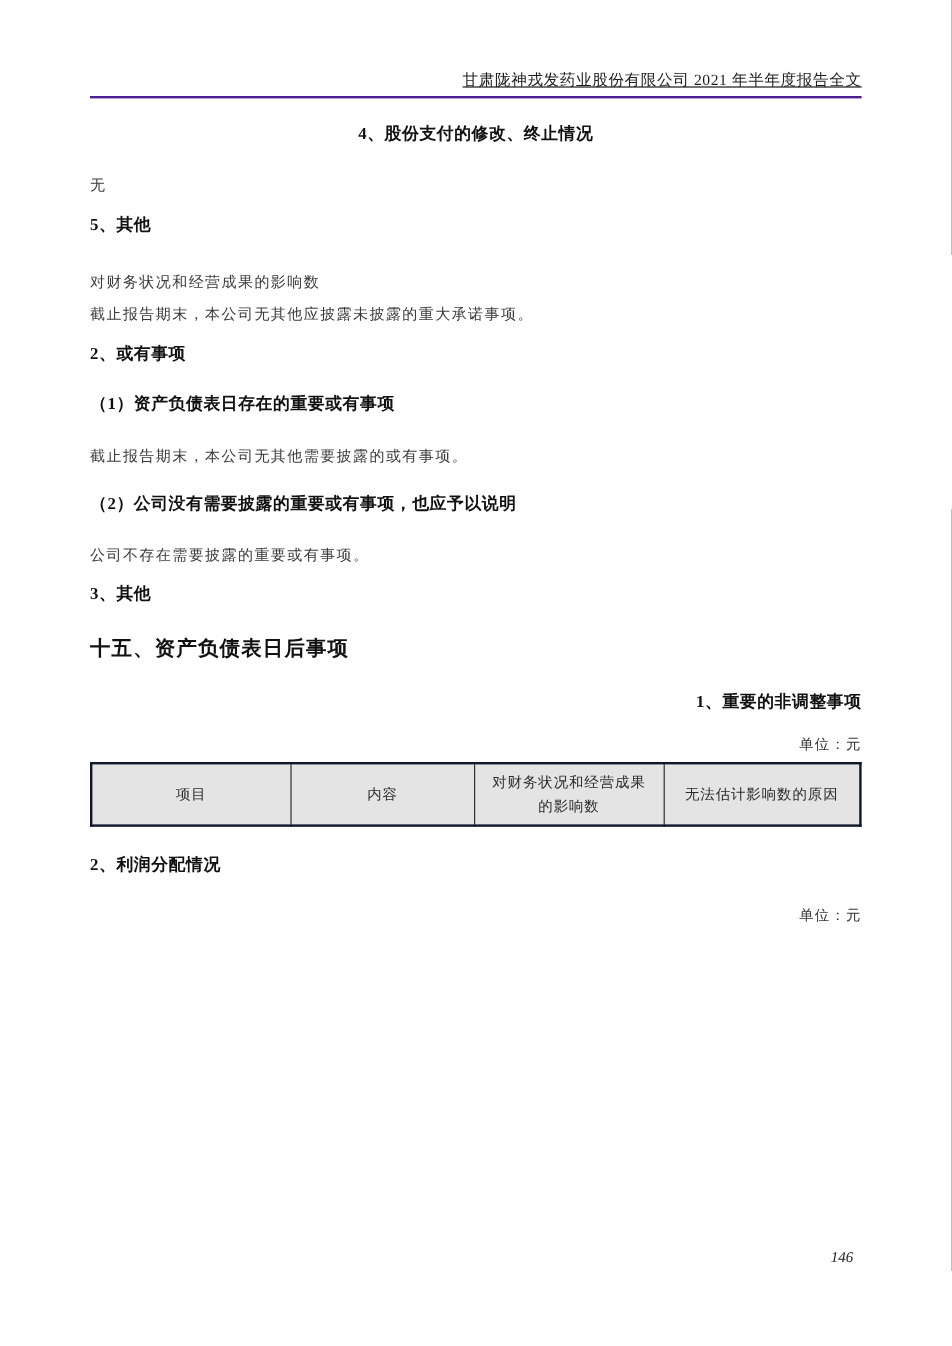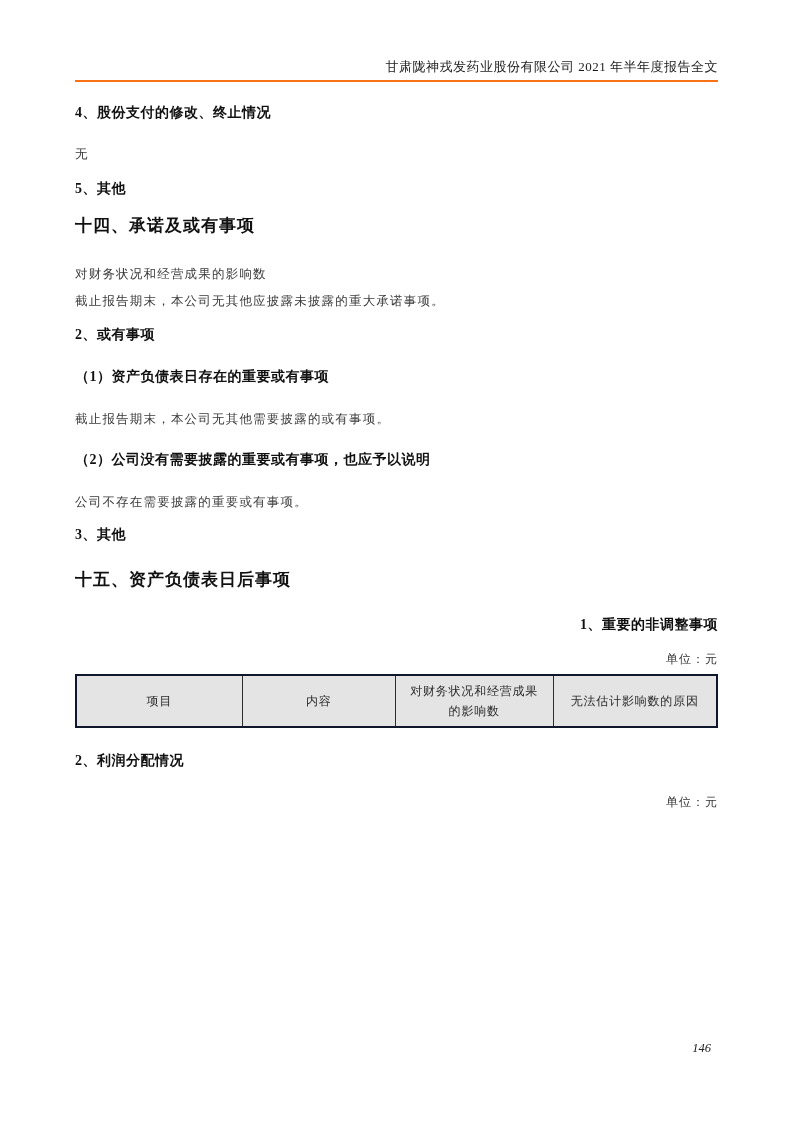--- a/index.html
+++ b/index.html
@@ -15,25 +15,26 @@
   }
   .content {
     position: absolute;
     left: 75px;
     top: 0;
     width: 643px;
   }
   .doc-header {
     padding-top: 58px;
     padding-bottom: 4px;
-    border-bottom: 2px solid #f97316;
+    border-bottom: 2px solid #4c1d95;
     text-align: right;
     font-size: 13px;
     letter-spacing: 0.5px;
     color: #1c1c1c;
+    text-decoration: underline;
   }
   h2, h3 { margin: 0; padding: 0; color: #111; font-weight: bold; }
   h2 { font-size: 17px; line-height: 21px; letter-spacing: 1px; }
   h3 { font-size: 14px; line-height: 17px; letter-spacing: 0.5px; }
   .body-text {
     font-size: 12.5px;
     line-height: 16px;
     letter-spacing: 1.2px;
     color: #3a3a3a;
     margin: 0;
@@ -41,21 +42,21 @@
   .two-line span { display: block; line-height: 27px; }
   .two-line { margin-top: 25px; font-size: 12.5px; letter-spacing: 1.2px; color: #3a3a3a; }
   .unit-label {
     text-align: right;
     font-size: 12px;
     letter-spacing: 1px;
     color: #333;
     margin: 0;
   }
   
-  .m-item4      { margin-top: 22px; }
+  .m-item4      { margin-top: 22px; text-align: center; }
   .m-none       { margin-top: 25px; }
   .m-item5      { margin-top: 18px; }
   .m-ch14       { margin-top: 18px; }
   .m-ch14s1     { margin-top: 24px; }
   .m-ch14s2     { margin-top: 11px; }
   .m-ch14s2p1   { margin-top: 25px; }
   .m-ch14s2p1t  { margin-top: 26px; }
   .m-ch14s2p2   { margin-top: 24px; }
   .m-ch14s2p2t  { margin-top: 26px; }
   .m-ch14s3     { margin-top: 16px; }
@@ -107,21 +108,20 @@
 
     <div class="doc-header">
       <span>甘肃陇神戎发药业股份有限公司 2021 年半年度报告全文</span>
     </div>
 
     <h3 class="m-item4">4、股份支付的修改、终止情况</h3>
     <p class="body-text m-none">无</p>
 
     <h3 class="m-item5">5、其他</h3>
 
-    <h2 class="m-ch14">十四、承诺及或有事项</h2>
 
     <div class="two-line">
       <span>对财务状况和经营成果的影响数</span>
       <span>截止报告期末，本公司无其他应披露未披露的重大承诺事项。</span>
     </div>
 
     <h3 class="m-ch14s2">2、或有事项</h3>
 
     <h3 class="m-ch14s2p1">（1）资产负债表日存在的重要或有事项</h3>
     <p class="body-text m-ch14s2p1t">截止报告期末，本公司无其他需要披露的或有事项。</p>

